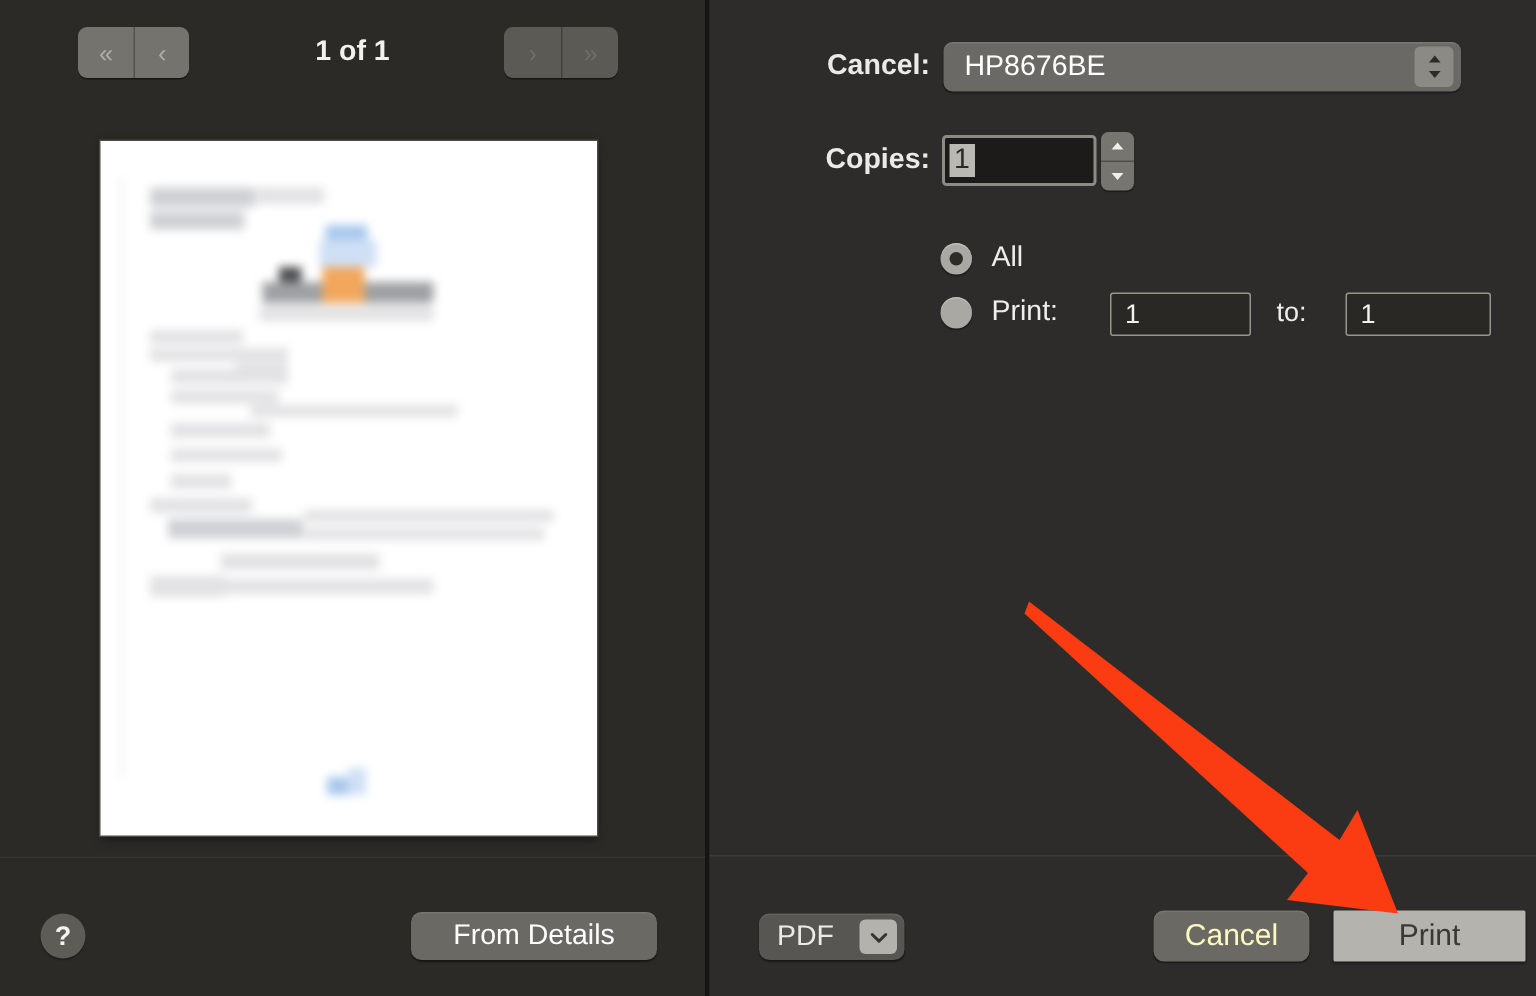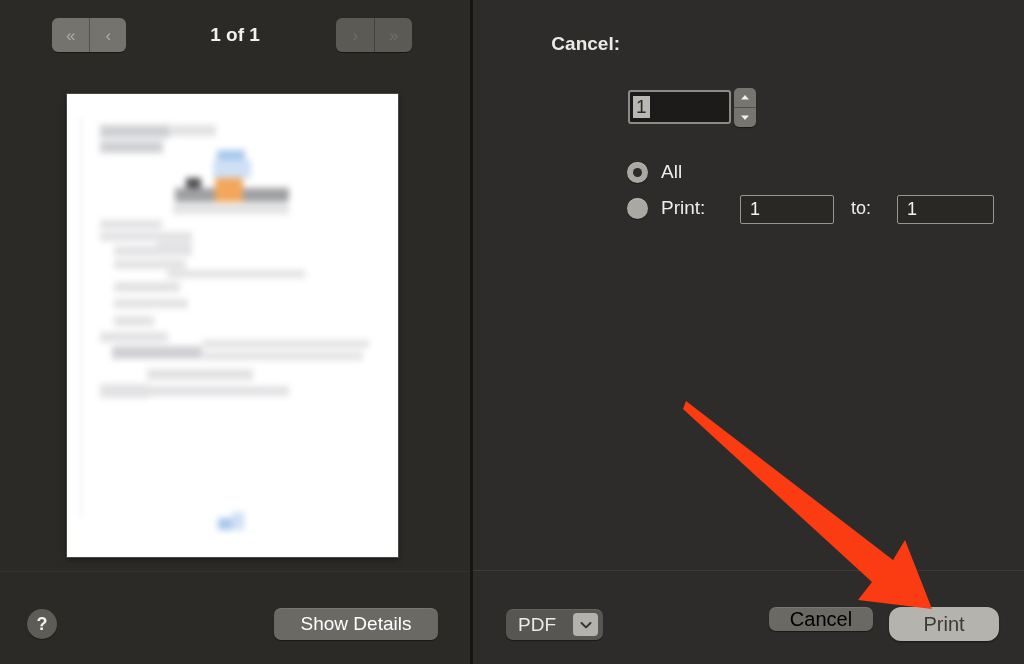--- a/index.html
+++ b/index.html
@@ -176,29 +176,29 @@
     box-shadow:0 1px 1px rgba(0,0,0,.45), inset 0 1px 0 rgba(255,255,255,.08);
   }
   .pdf-btn .t { color:#eceae7; font-size:19px; padding-left:12px; }
   .pdf-btn .chev {
     position:absolute; right:5px; top:4px; width:25px; height:23px;
     border-radius:4px; background:#b3b2ad;
     display:flex; align-items:center; justify-content:center;
     color:#35342f; font-size:12px;
   }
   .cancel-btn {
-    position:absolute; left:769px; top:607px; width:104px; height:24px;
+    position:absolute; left:769px; top:607px; width:104px; height:34px;
     border-radius:7px; background:#6a6964;
     display:flex; align-items:center; justify-content:center;
-    color:#000000; font-size:20px;
+    color:#fef9c3; font-size:20px;
     box-shadow:0 1px 1px rgba(0,0,0,.45), inset 0 1px 0 rgba(255,255,255,.09);
   }
   .print-btn {
-    position:absolute; left:889px; top:607px; width:110px; height:34px;
-    border-radius:12px; background:#b4b3ae;
+    position:absolute; left:889px; top:607px; width:128px; height:34px;
+    border-radius:1px; background:#b4b3ae;
     display:flex; align-items:center; justify-content:center;
     color:#3a3935; font-size:20px;
     box-shadow:0 1px 2px rgba(0,0,0,.5);
   }
 
   
   .arrow-layer {
     position:absolute; left:0; top:0; width:1024px; height:664px;
     pointer-events:none;
   }
@@ -255,29 +255,39 @@
         <div class="blk" style="left:33px;  top:290px; width:50px; height:14px;"></div>
         <div class="blk blu" style="left:151px; top:424px; width:24px; height:12px;"></div>
         <div class="blk blu2" style="left:165px; top:418px; width:12px; height:18px;"></div>
       </div>
     </div>
 
     <div class="h-divider-left"></div>
 
     <div class="help-btn">?</div>
 
-    <div class="show-details">Show Details</div>
+    <div class="show-details">From Details</div>
   </div>
 
   <div class="v-divider"></div>
 
   <div class="panel-right"></div>
 
   <div class="field-label lbl-printer">Cancel:</div>
-
+  <div class="popup">
+    <span class="val">HP8676BE</span>
+    <span class="arrows">
+      <svg width="11" height="17" viewBox="0 0 11 17" aria-hidden="true">
+        <path d="M5.5 1 L9.4 5.6 L1.6 5.6 Z" fill="#2c2b28"></path>
+        <path d="M5.5 16 L9.4 11.4 L1.6 11.4 Z" fill="#2c2b28"></path>
+      </svg>
+    </span>
+  </div>
+
+  <div class="field-label lbl-copies">Copies:</div>
   <div class="copies-field">
     <span class="sel">1</span>
   </div>
   <div class="stepper">
     <div>
       <svg width="10" height="7" viewBox="0 0 10 7" aria-hidden="true">
         <path d="M5 1 L9 5.6 L1 5.6 Z" fill="#f0efec"></path>
       </svg>
     </div>
     <div>

